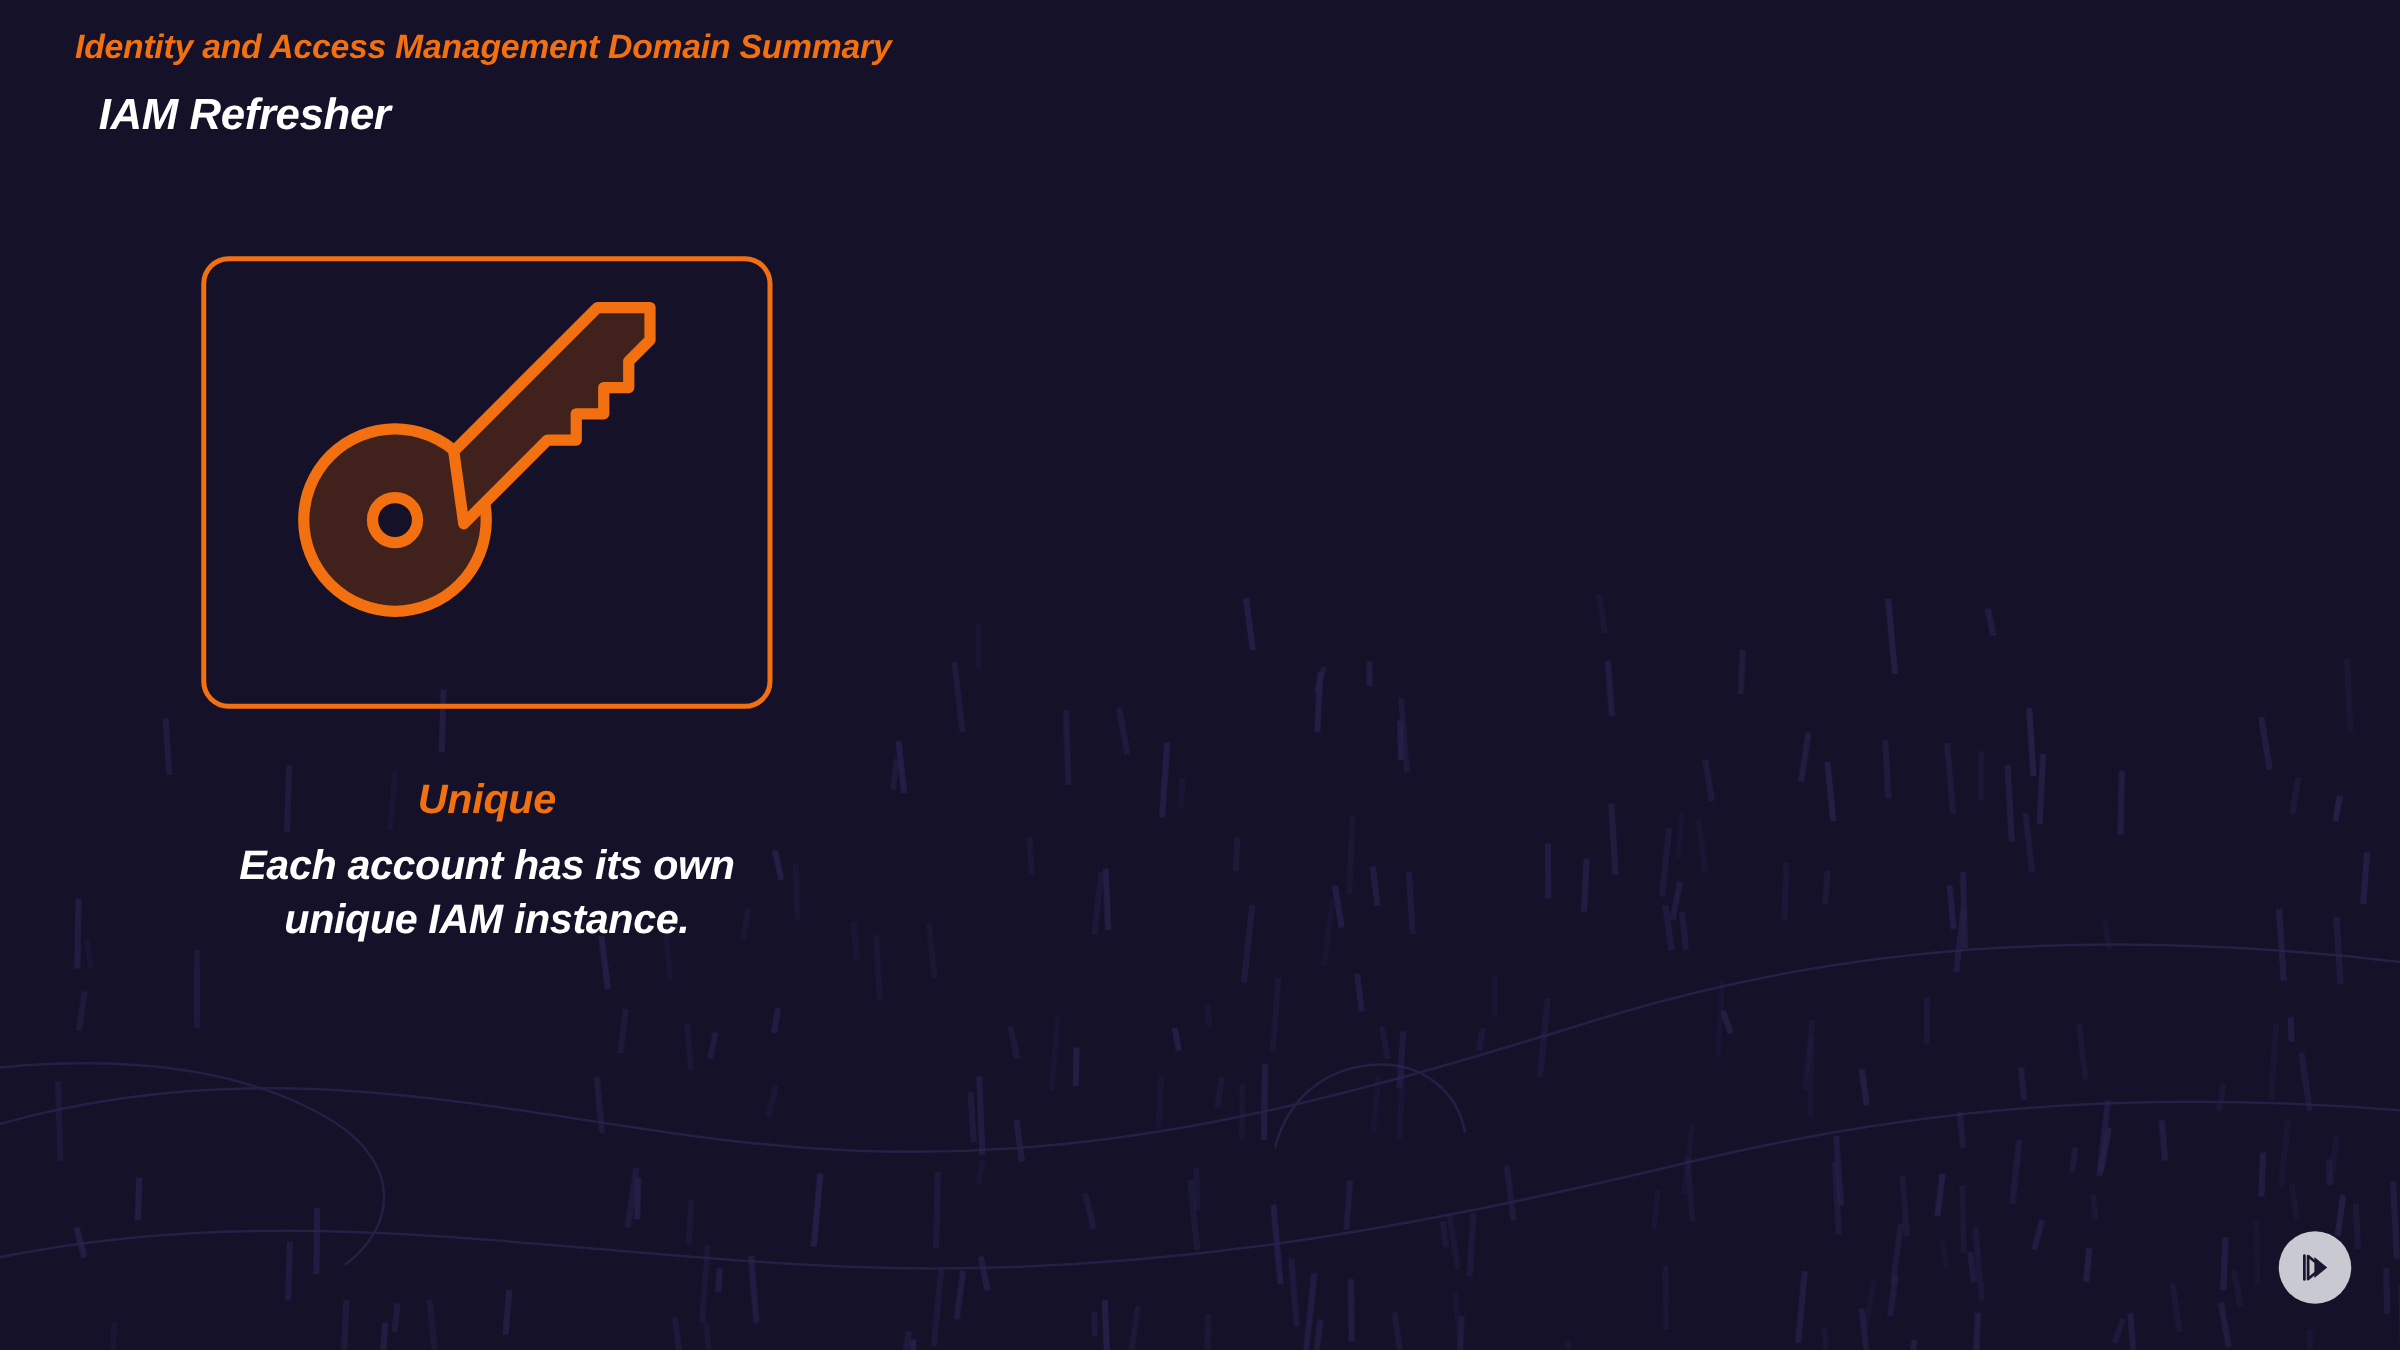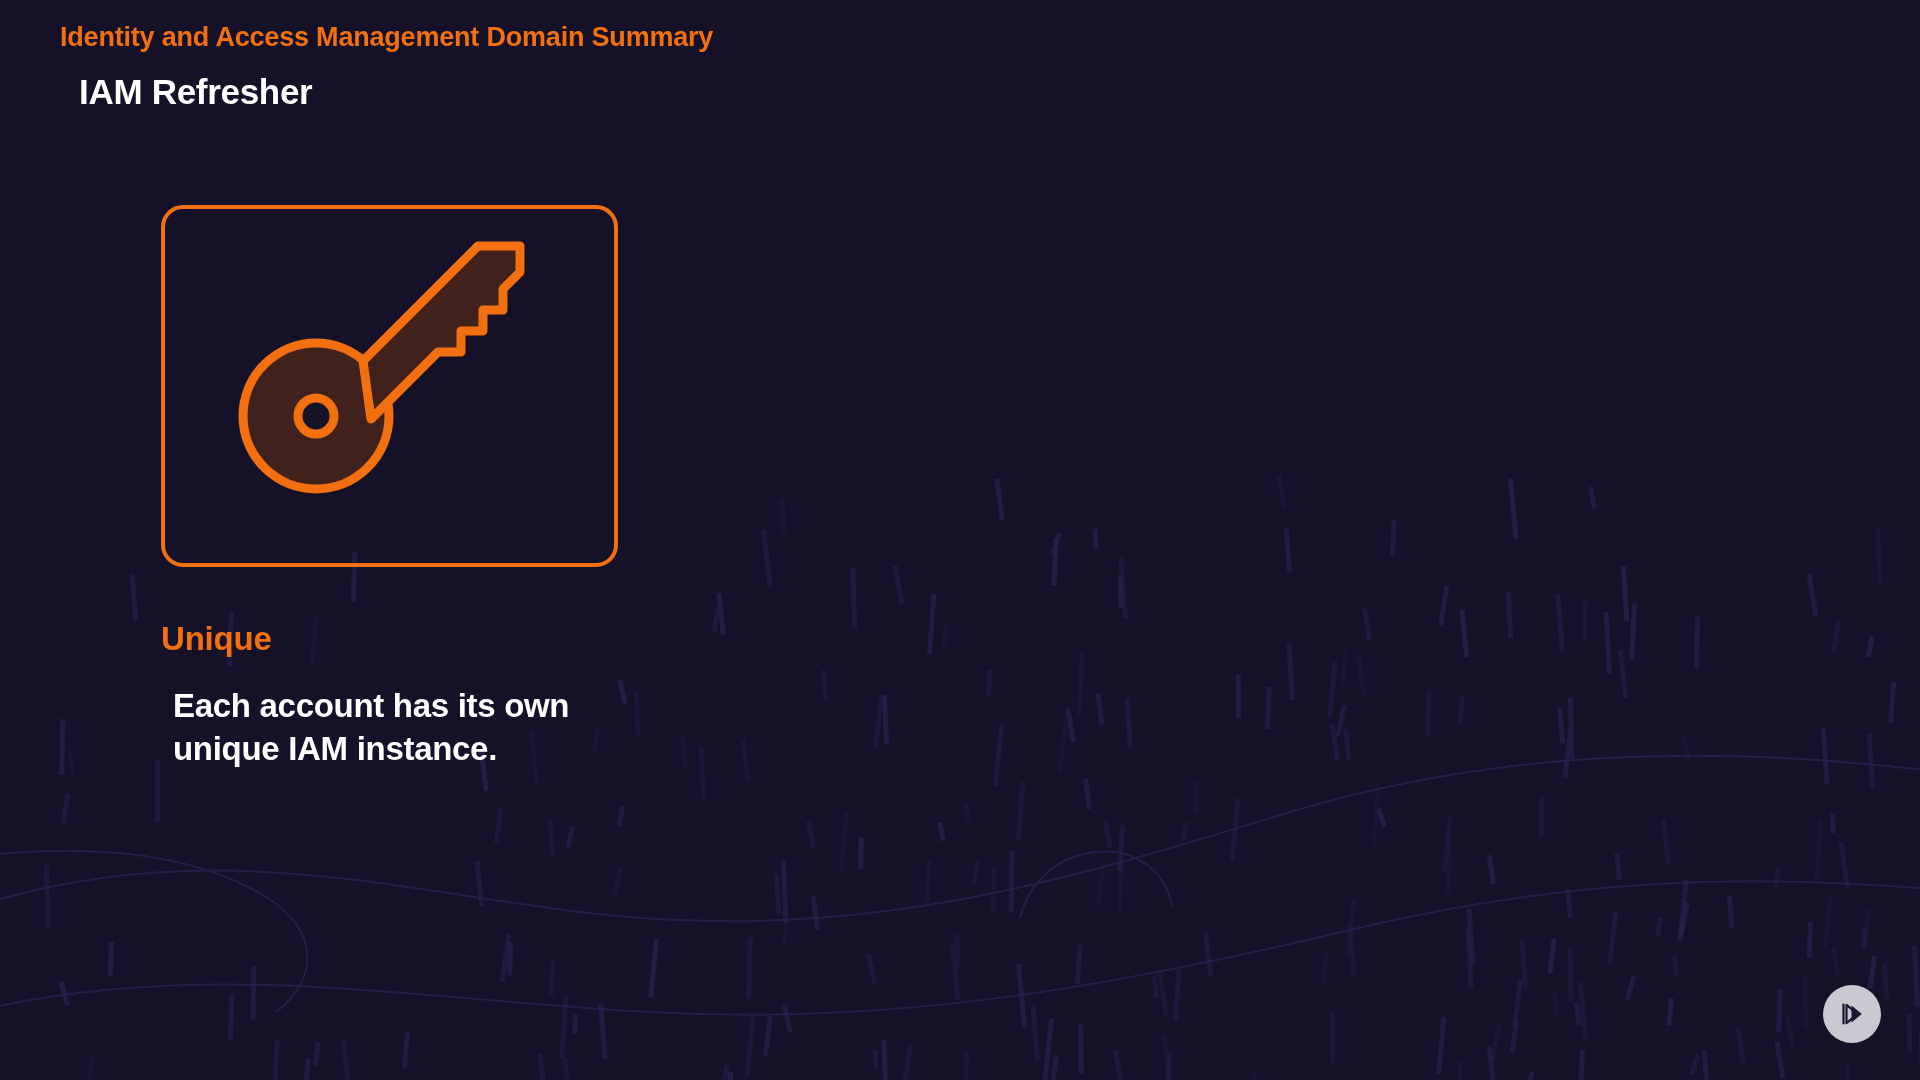--- a/index.html
+++ b/index.html
@@ -24,20 +24,21 @@
     pointer-events: none;
     z-index: 0;
   }
 
   
   .slide {
     position: relative;
     z-index: 2;
     width: 1592px;
     height: 1080px;
+    font-style: italic;
   }
 
   .eyebrow {
     position: absolute;
     left: 60px;
     top: 22px;
     font-size: 27px;
     font-weight: 700;
     letter-spacing: -0.2px;
     color: #f2700f;
@@ -75,32 +76,33 @@
     height: 362px;
     display: block;
   }
 
   
   .caption {
     position: absolute;
     left: 161px;
     top: 620px;
     width: 457px;
+    text-align: center;
   }
 
   .caption-heading {
     font-size: 33px;
     font-weight: 700;
     letter-spacing: -0.2px;
     color: #f2700f;
     line-height: 1.15;
   }
 
   .caption-body {
-    margin-top: 26px;
+    margin-top: 12px;
     font-size: 33px;
     font-weight: 700;
     letter-spacing: -0.3px;
     color: #ffffff;
     line-height: 1.32;
     padding: 0 12px;
   }
 
   
   .play-button {

